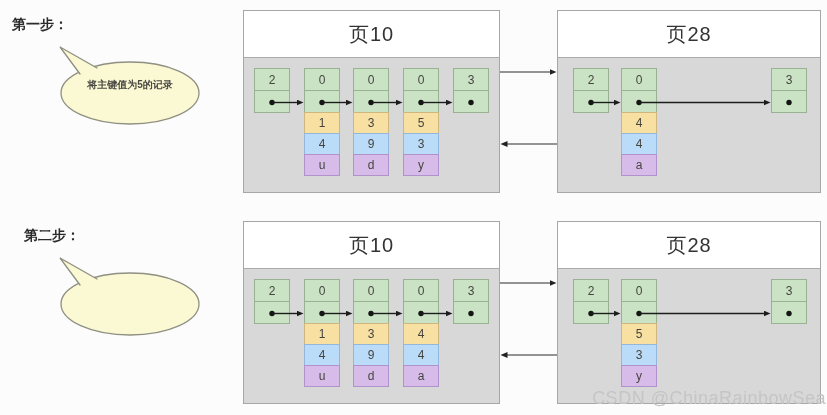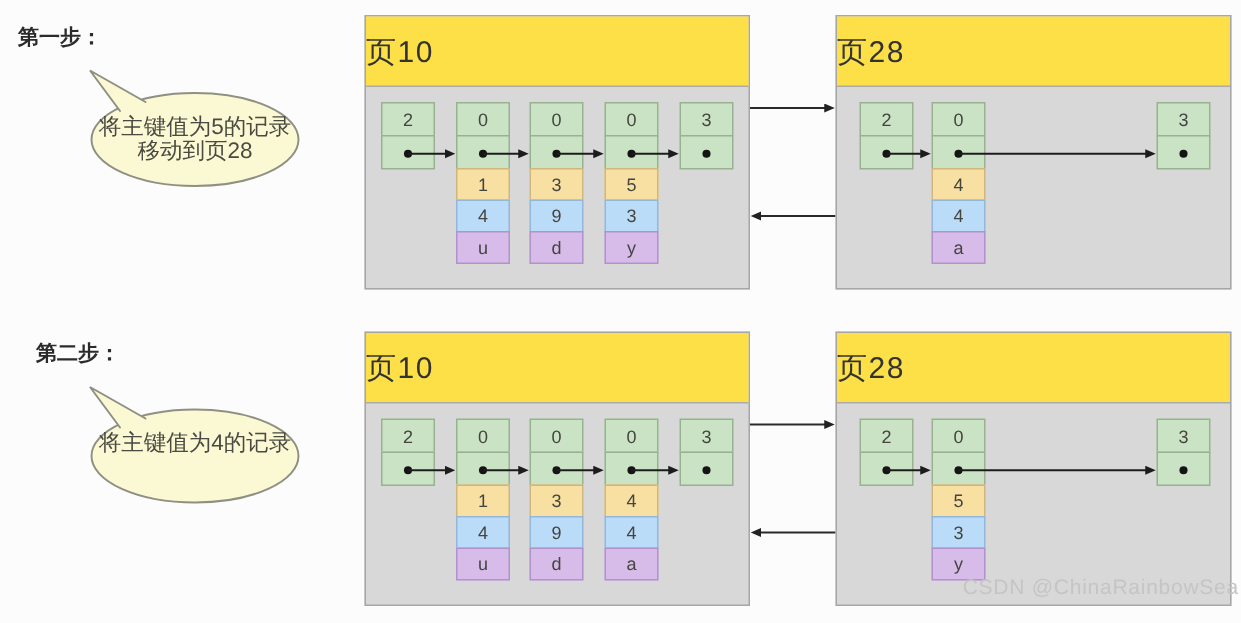--- a/index.html
+++ b/index.html
@@ -2,55 +2,54 @@
 <html><head>
 <meta charset="utf-8">
 <style>
   html,body{margin:0;padding:0;background:#fdfdfd;}
   .canvas{position:relative;width:827px;height:415px;background:#fcfcfc;overflow:hidden;
           font-family:"Liberation Sans","DejaVu Sans",sans-serif;padding-left:28px;}
   .step-label{position:absolute;font-size:14px;font-weight:700;color:#2b2b2b;}
   .bubble{position:absolute;width:180px;height:100px;}
   .bubble svg{position:absolute;left:0;top:0;}
   .bubble-text{position:absolute;left:20px;top:37px;width:140px;text-align:center;
-               font-size:15px;line-height:16px;color:#4a4a42;font-weight:400;}
+               font-size:10px;line-height:16px;color:#4a4a42;font-weight:700;}
   .page{position:absolute;box-sizing:border-box;border:1px solid #a6a6a6;background:#d8d8d8;}
-  .page-header{box-sizing:border-box;height:47px;background:#fde047;border-bottom:1px solid #ababab;
-               display:flex;align-items:center;justify-content:flex-start;}
+  .page-header{box-sizing:border-box;height:47px;background:#ffffff;border-bottom:1px solid #ababab;
+               display:flex;align-items:center;justify-content:center;}
   .page-title{font-size:20px;color:#333;letter-spacing:1px;}
   .page-body{position:relative;height:134px;}
   .col{position:absolute;top:10px;width:36px;}
   .cell{box-sizing:border-box;width:36px;height:22px;border:1px solid #999;
         display:flex;align-items:center;justify-content:center;font-size:12px;color:#454540;}
   .cell + .cell{margin-top:-1px;}
   .cell.hd,.cell.pt{height:23px;}
   .g{background:#cbe3c5;border-color:#97b191;}
   .y{background:#f8dfa2;border-color:#cfb67e;}
   .b{background:#bbdcf8;border-color:#93b7d9;}
   .p{background:#d7bbe9;border-color:#b192cd;}
   .arrows{position:absolute;left:0;top:0;pointer-events:none;}
   .interlinks{position:absolute;pointer-events:none;}
-  .watermark{position:absolute;right:29px;bottom:16px;font-size:14px;color:#c5c5c5;letter-spacing:0.5px;}
+  .watermark{position:absolute;right:29px;bottom:6px;font-size:18px;color:#c5c5c5;letter-spacing:0.5px;}
 </style>
 </head>
 <body>
 
 <div class="canvas">
 
   <div class="step-label" style="left:12px;top:16px">第一步：</div>
 
   <div class="bubble" style="left:40px;top:40px">
     <svg width="180" height="100">
       <ellipse cx="90" cy="53" rx="69" ry="31" fill="#fbf8d4" stroke="#8f8f82" stroke-width="1.3"></ellipse>
       <polygon points="40,34 20,7 57,28" fill="#fbf8d4"></polygon>
       <path d="M40,34 L20,7 L57,28" fill="none" stroke="#8f8f82" stroke-width="1.3" stroke-linecap="round"></path>
     </svg>
     <div class="bubble-text">
       <div>将主键值为5的记录</div>
-      <div>移动到页28</div>
     </div>
   </div>
 
   <div class="page" style="left:243px;top:10px;width:257px;height:183px">
     <div class="page-header">
       <span class="page-title">页10</span>
     </div>
     <div class="page-body">
       <div class="col" style="left:10px">
         <div class="cell g hd">2</div>
@@ -147,21 +146,20 @@
 
   <div class="step-label" style="left:24px;top:227px">第二步：</div>
 
   <div class="bubble" style="left:40px;top:251px">
     <svg width="180" height="100">
       <ellipse cx="90" cy="53" rx="69" ry="31" fill="#fbf8d4" stroke="#8f8f82" stroke-width="1.3"></ellipse>
       <polygon points="40,34 20,7 57,28" fill="#fbf8d4"></polygon>
       <path d="M40,34 L20,7 L57,28" fill="none" stroke="#8f8f82" stroke-width="1.3" stroke-linecap="round"></path>
     </svg>
     <div class="bubble-text">
-      <div>将主键值为4的记录</div>
     </div>
   </div>
 
   <div class="page" style="left:243px;top:221px;width:257px;height:183px">
     <div class="page-header">
       <span class="page-title">页10</span>
     </div>
     <div class="page-body">
       <div class="col" style="left:10px">
         <div class="cell g hd">2</div>

